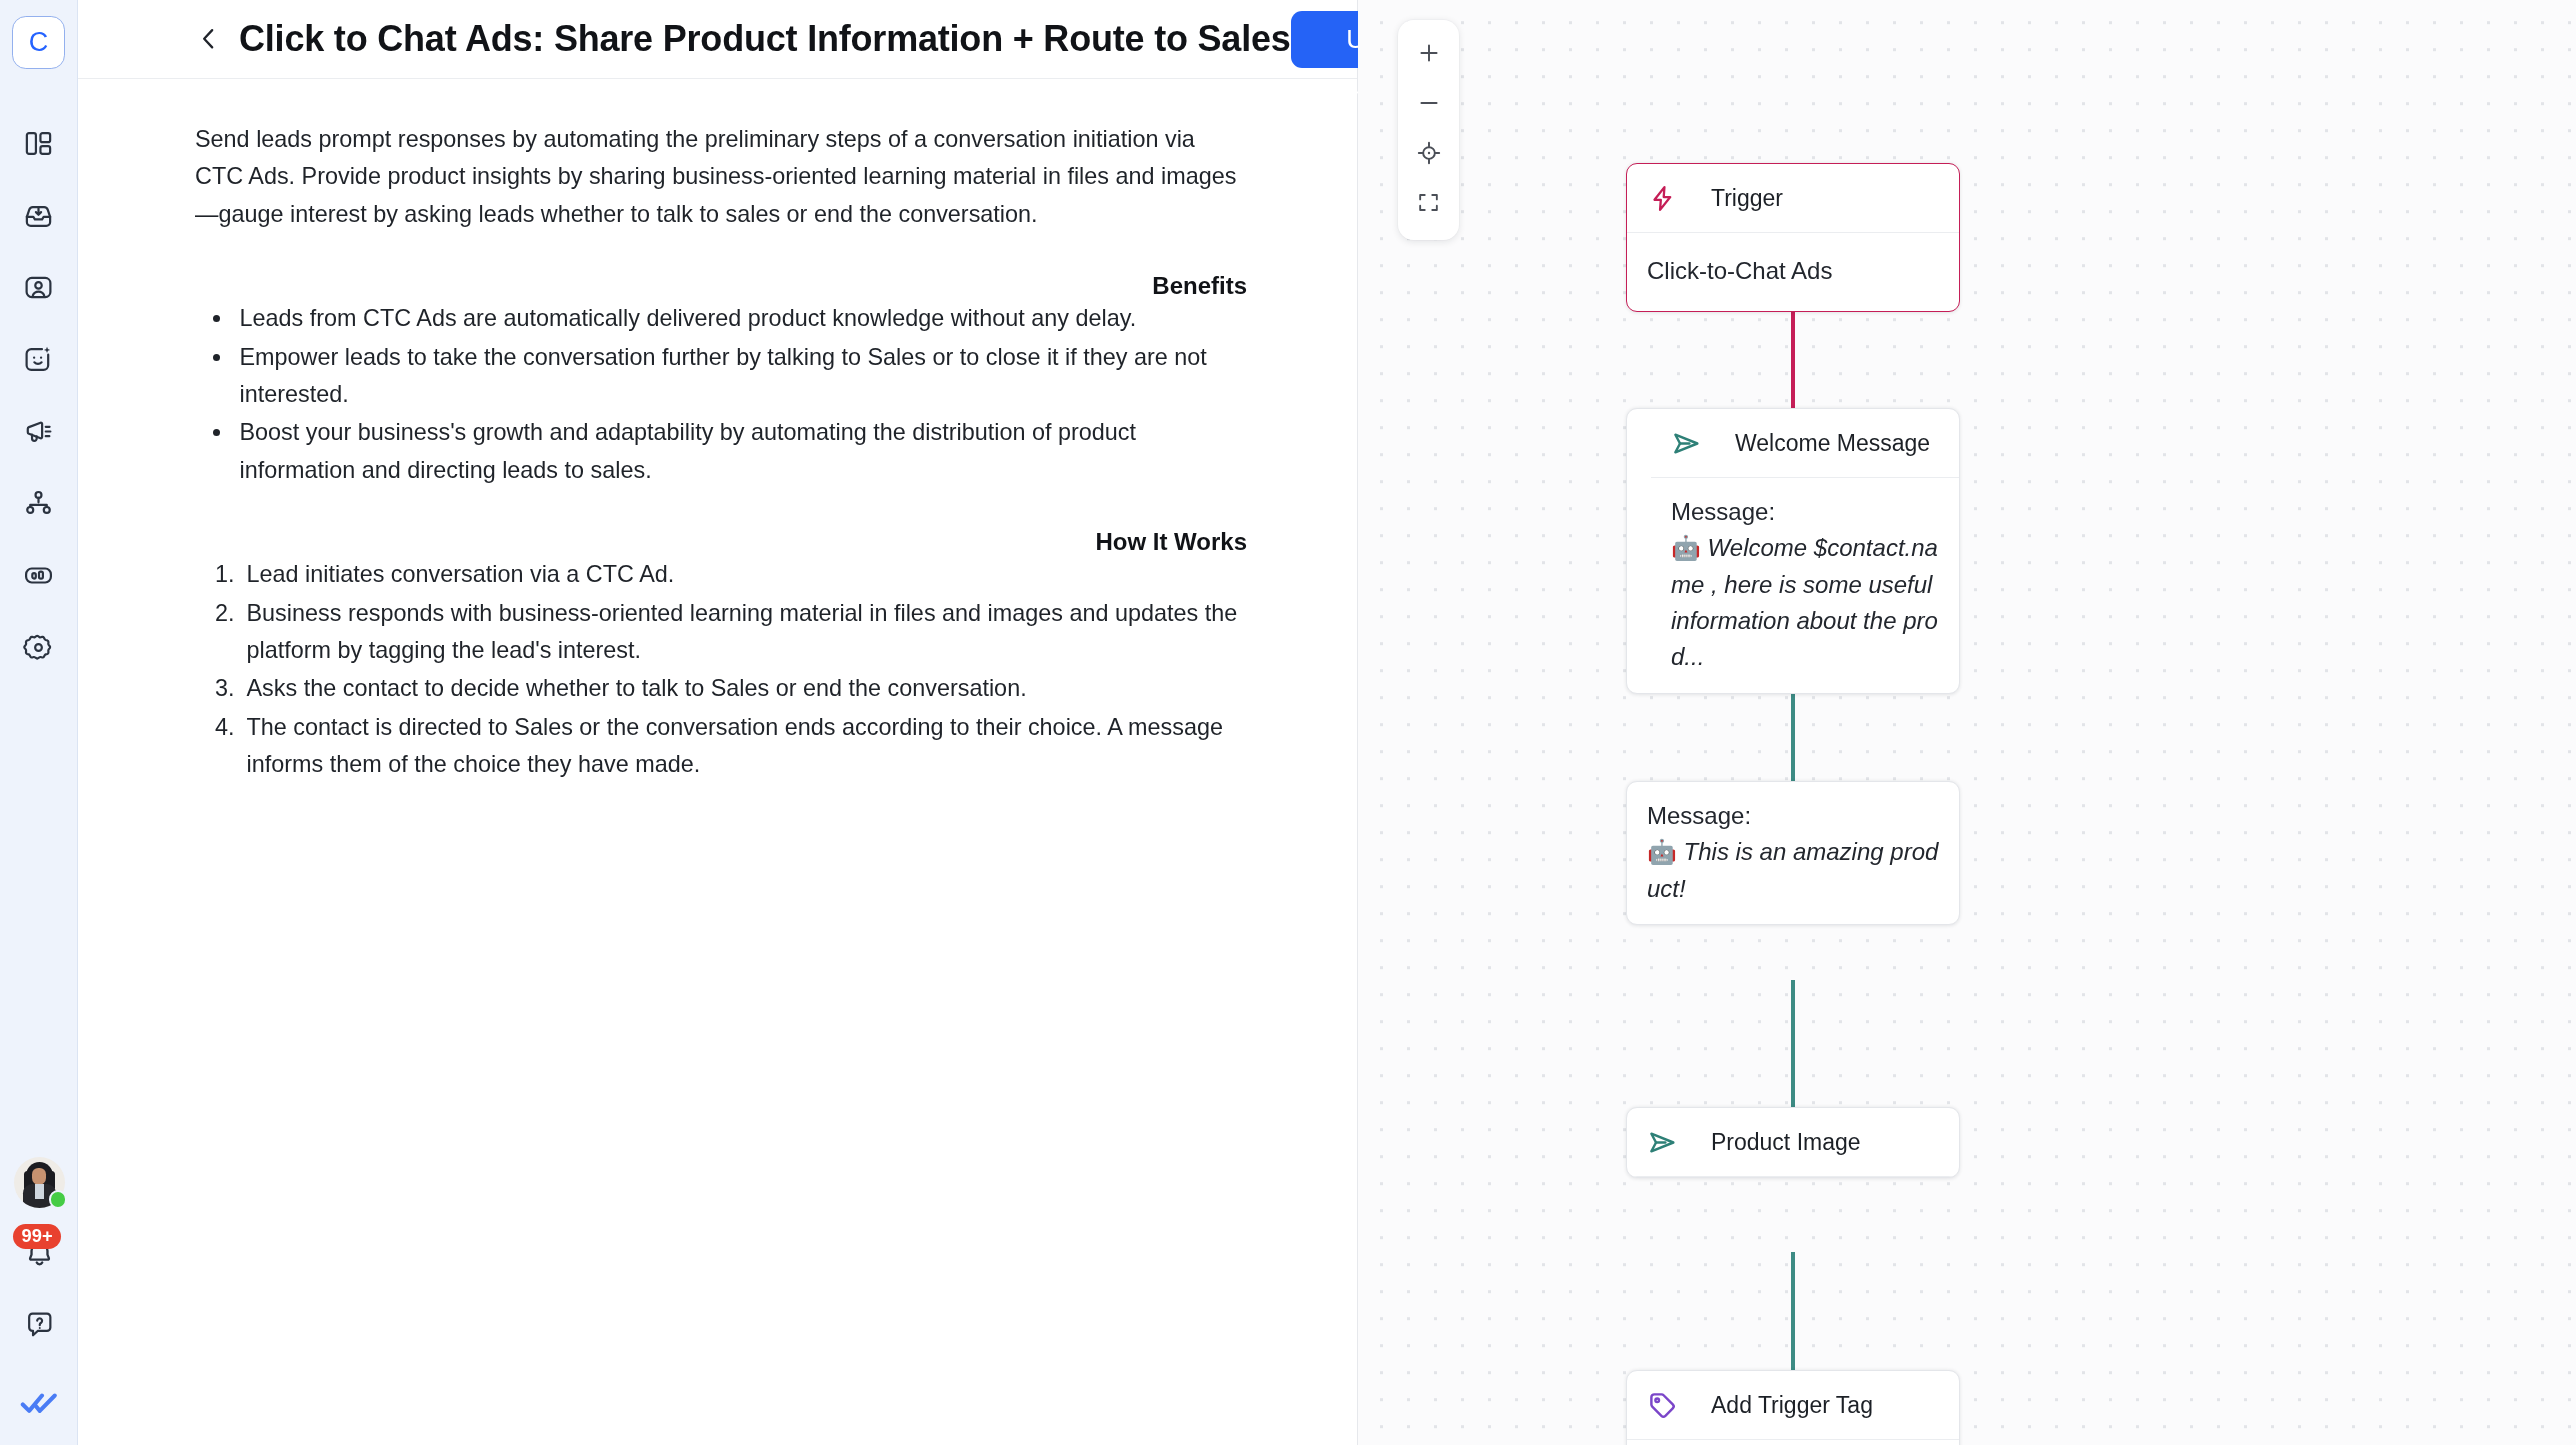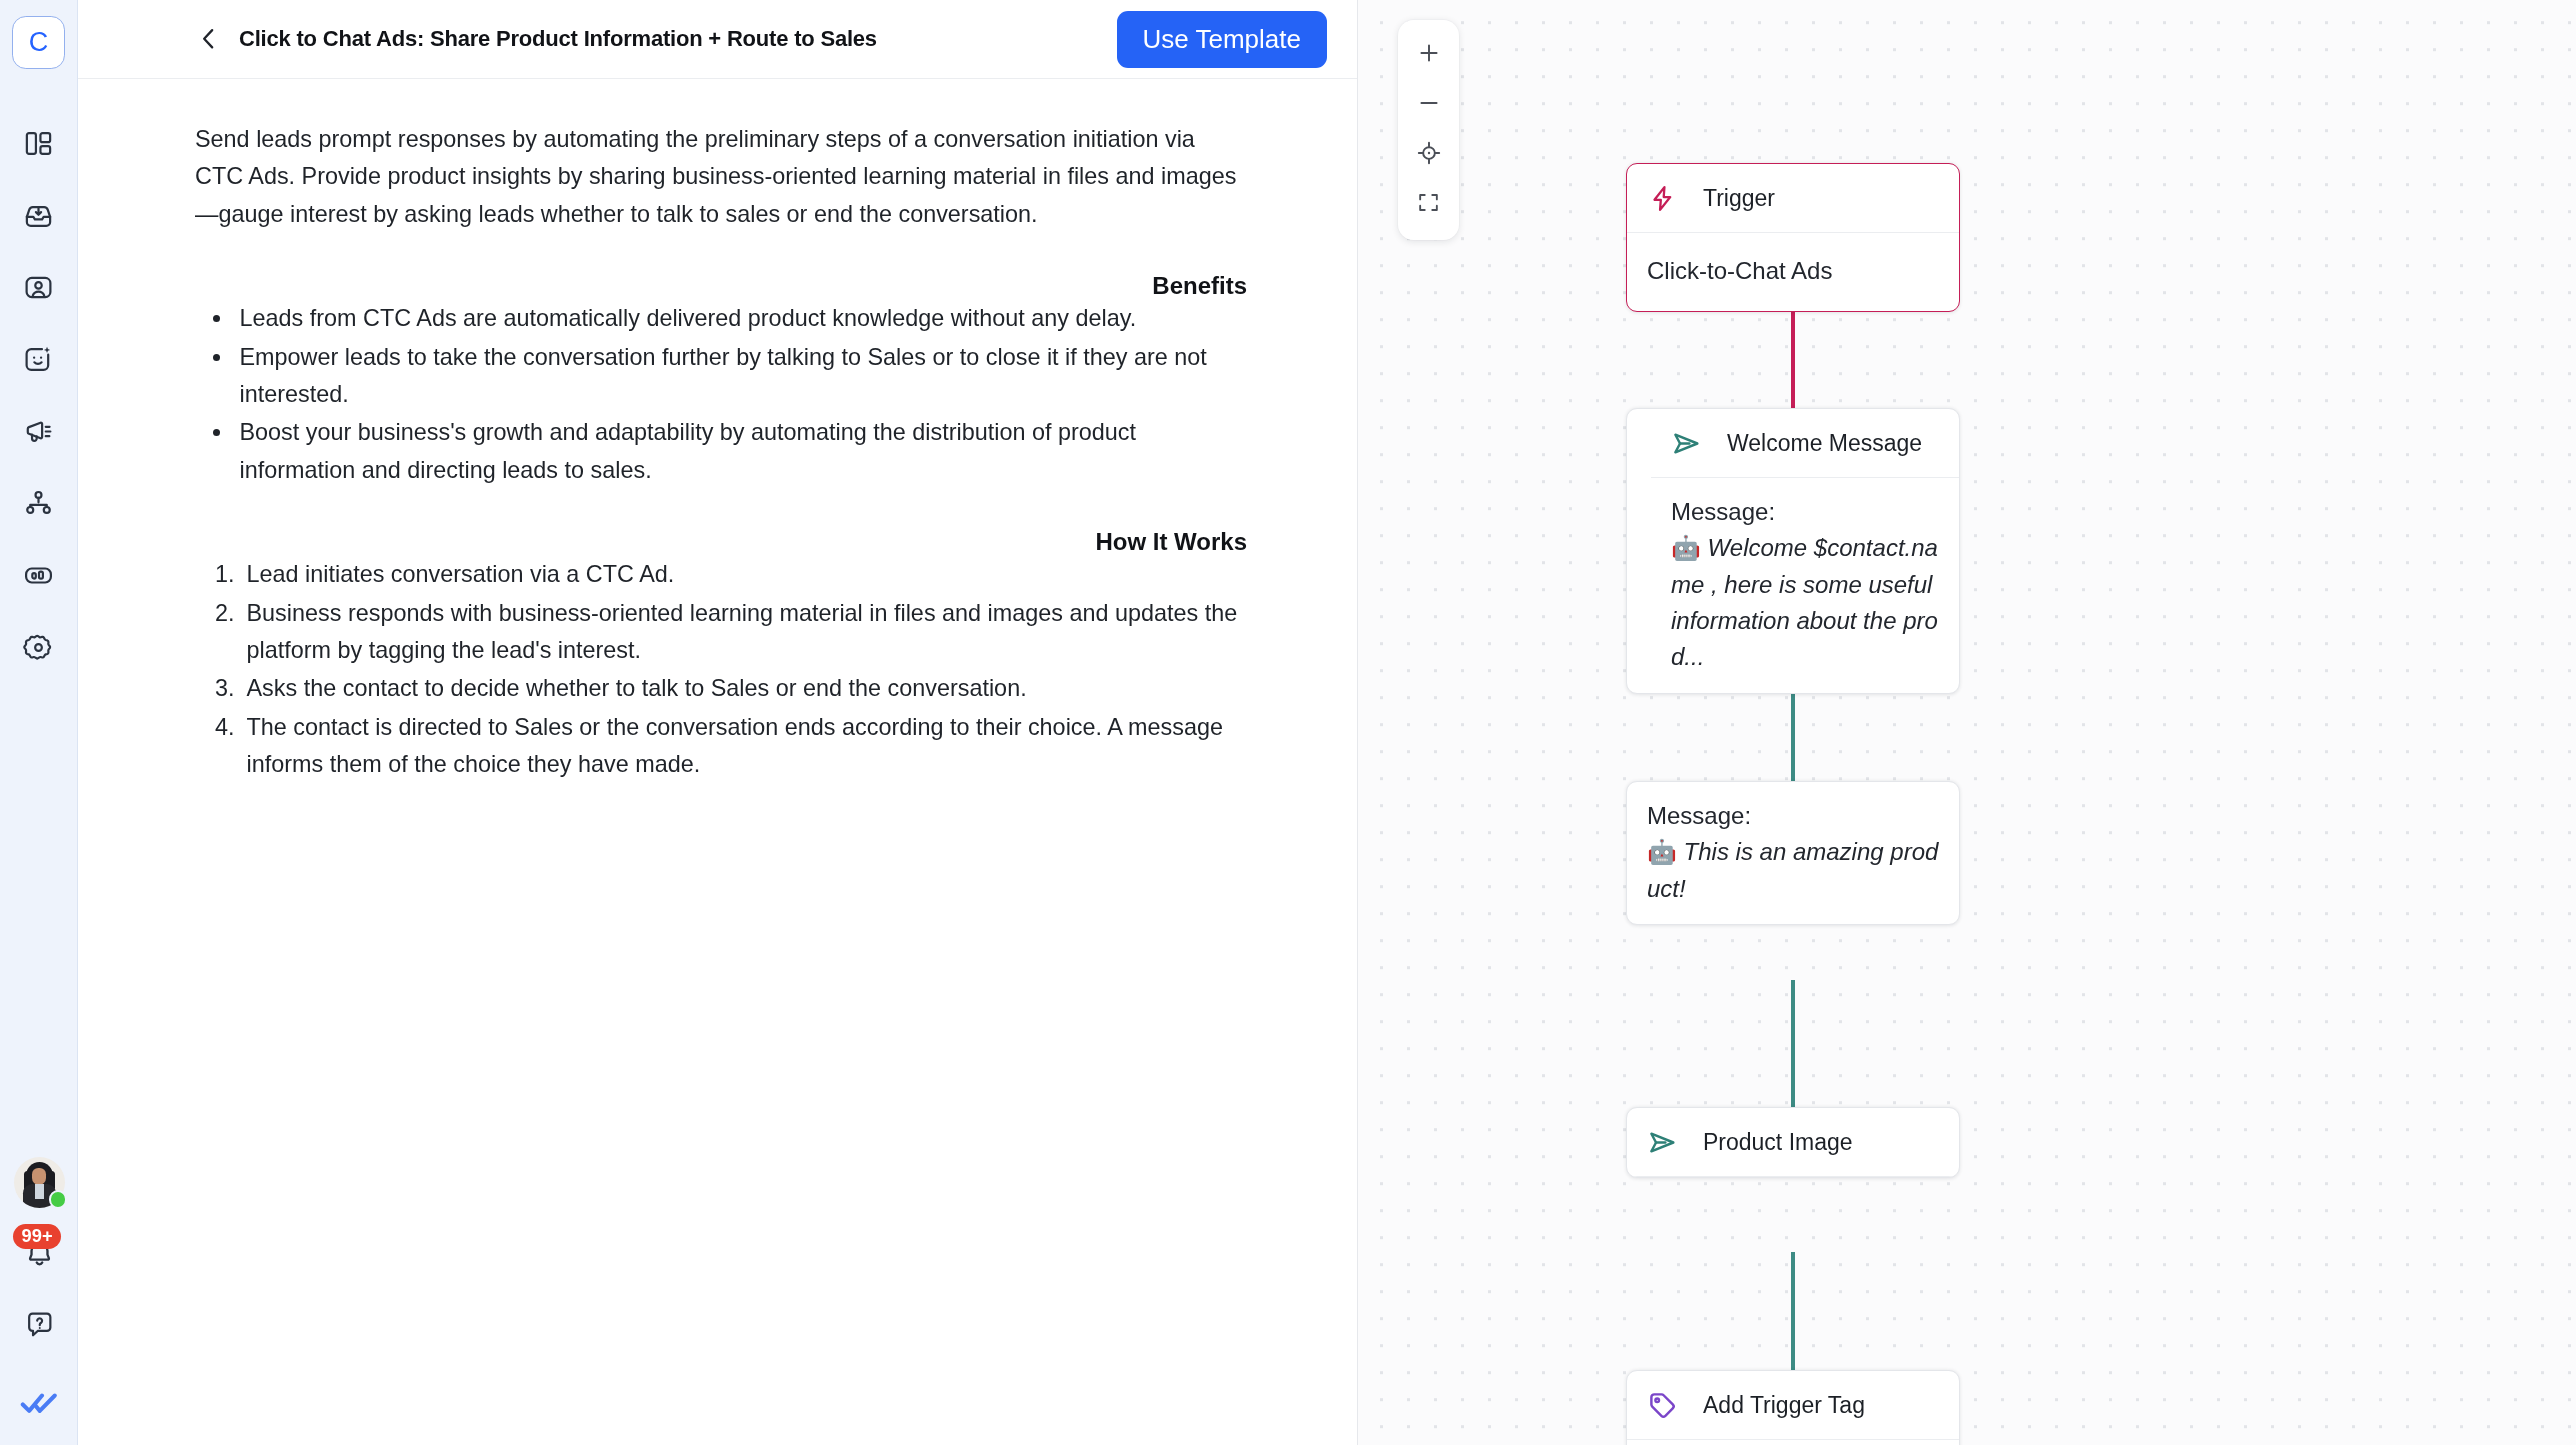--- a/index.html
+++ b/index.html
@@ -107,21 +107,21 @@
   }
   .back-btn {
     width: 55px; height: 55px; margin-left: 101px;
     display: flex; align-items: center; justify-content: center;
     color: #20242b;
     margin-left: 0;
     position: absolute; left: 103px; top: 13px;
   }
   .panel-title {
     margin-left: 161px;
-    font-size: 22px; font-weight: 700; color: #111317;
+    font-size: 36px; font-weight: 700; color: #111317;
     letter-spacing: -0.2px;
     white-space: nowrap;
   }
   .use-template {
     margin-left: auto;
     background: #2563f6;
     color: #ffffff;
     font-size: 26px;
     font-weight: 400;
     border: none; border-radius: 11px;
@@ -175,21 +175,21 @@
     position: absolute; left: 0; width: 334px;
     background: #ffffff;
     border-radius: 11px;
     box-shadow: 0 0.9px 3.7px rgba(20,25,40,.10);
     overflow: hidden;
     z-index: 2;
   }
   .node.trigger { border: 1.4px solid #c51e57; }
   .node.plain { border: 0.9px solid #e4e6ea; }
   .node-head {
-    display: flex; align-items: center; gap: 25px;
+    display: flex; align-items: center; gap: 33px;
     padding: 14.7px 18.3px 14.7px 20px;
     border-bottom: 0.9px solid #ebedf0;
     height: 69px;
   }
   .node-head .ico { width: 31px; height: 31px; display:flex; align-items:center; justify-content:center; flex: 0 0 31px;}
   .node-title { font-size: 23px; color: #1c2026; font-weight: 400; white-space: nowrap; }
   .node-body { padding: 15.6px 20px 17.4px; font-size: 24px; color: #23272e; line-height: 1.52; }
   .node-body.one { padding: 20px 20px 22px; }
   .muted { color: #9ba1aa; }
   .msg-label { color: #23272e; }

